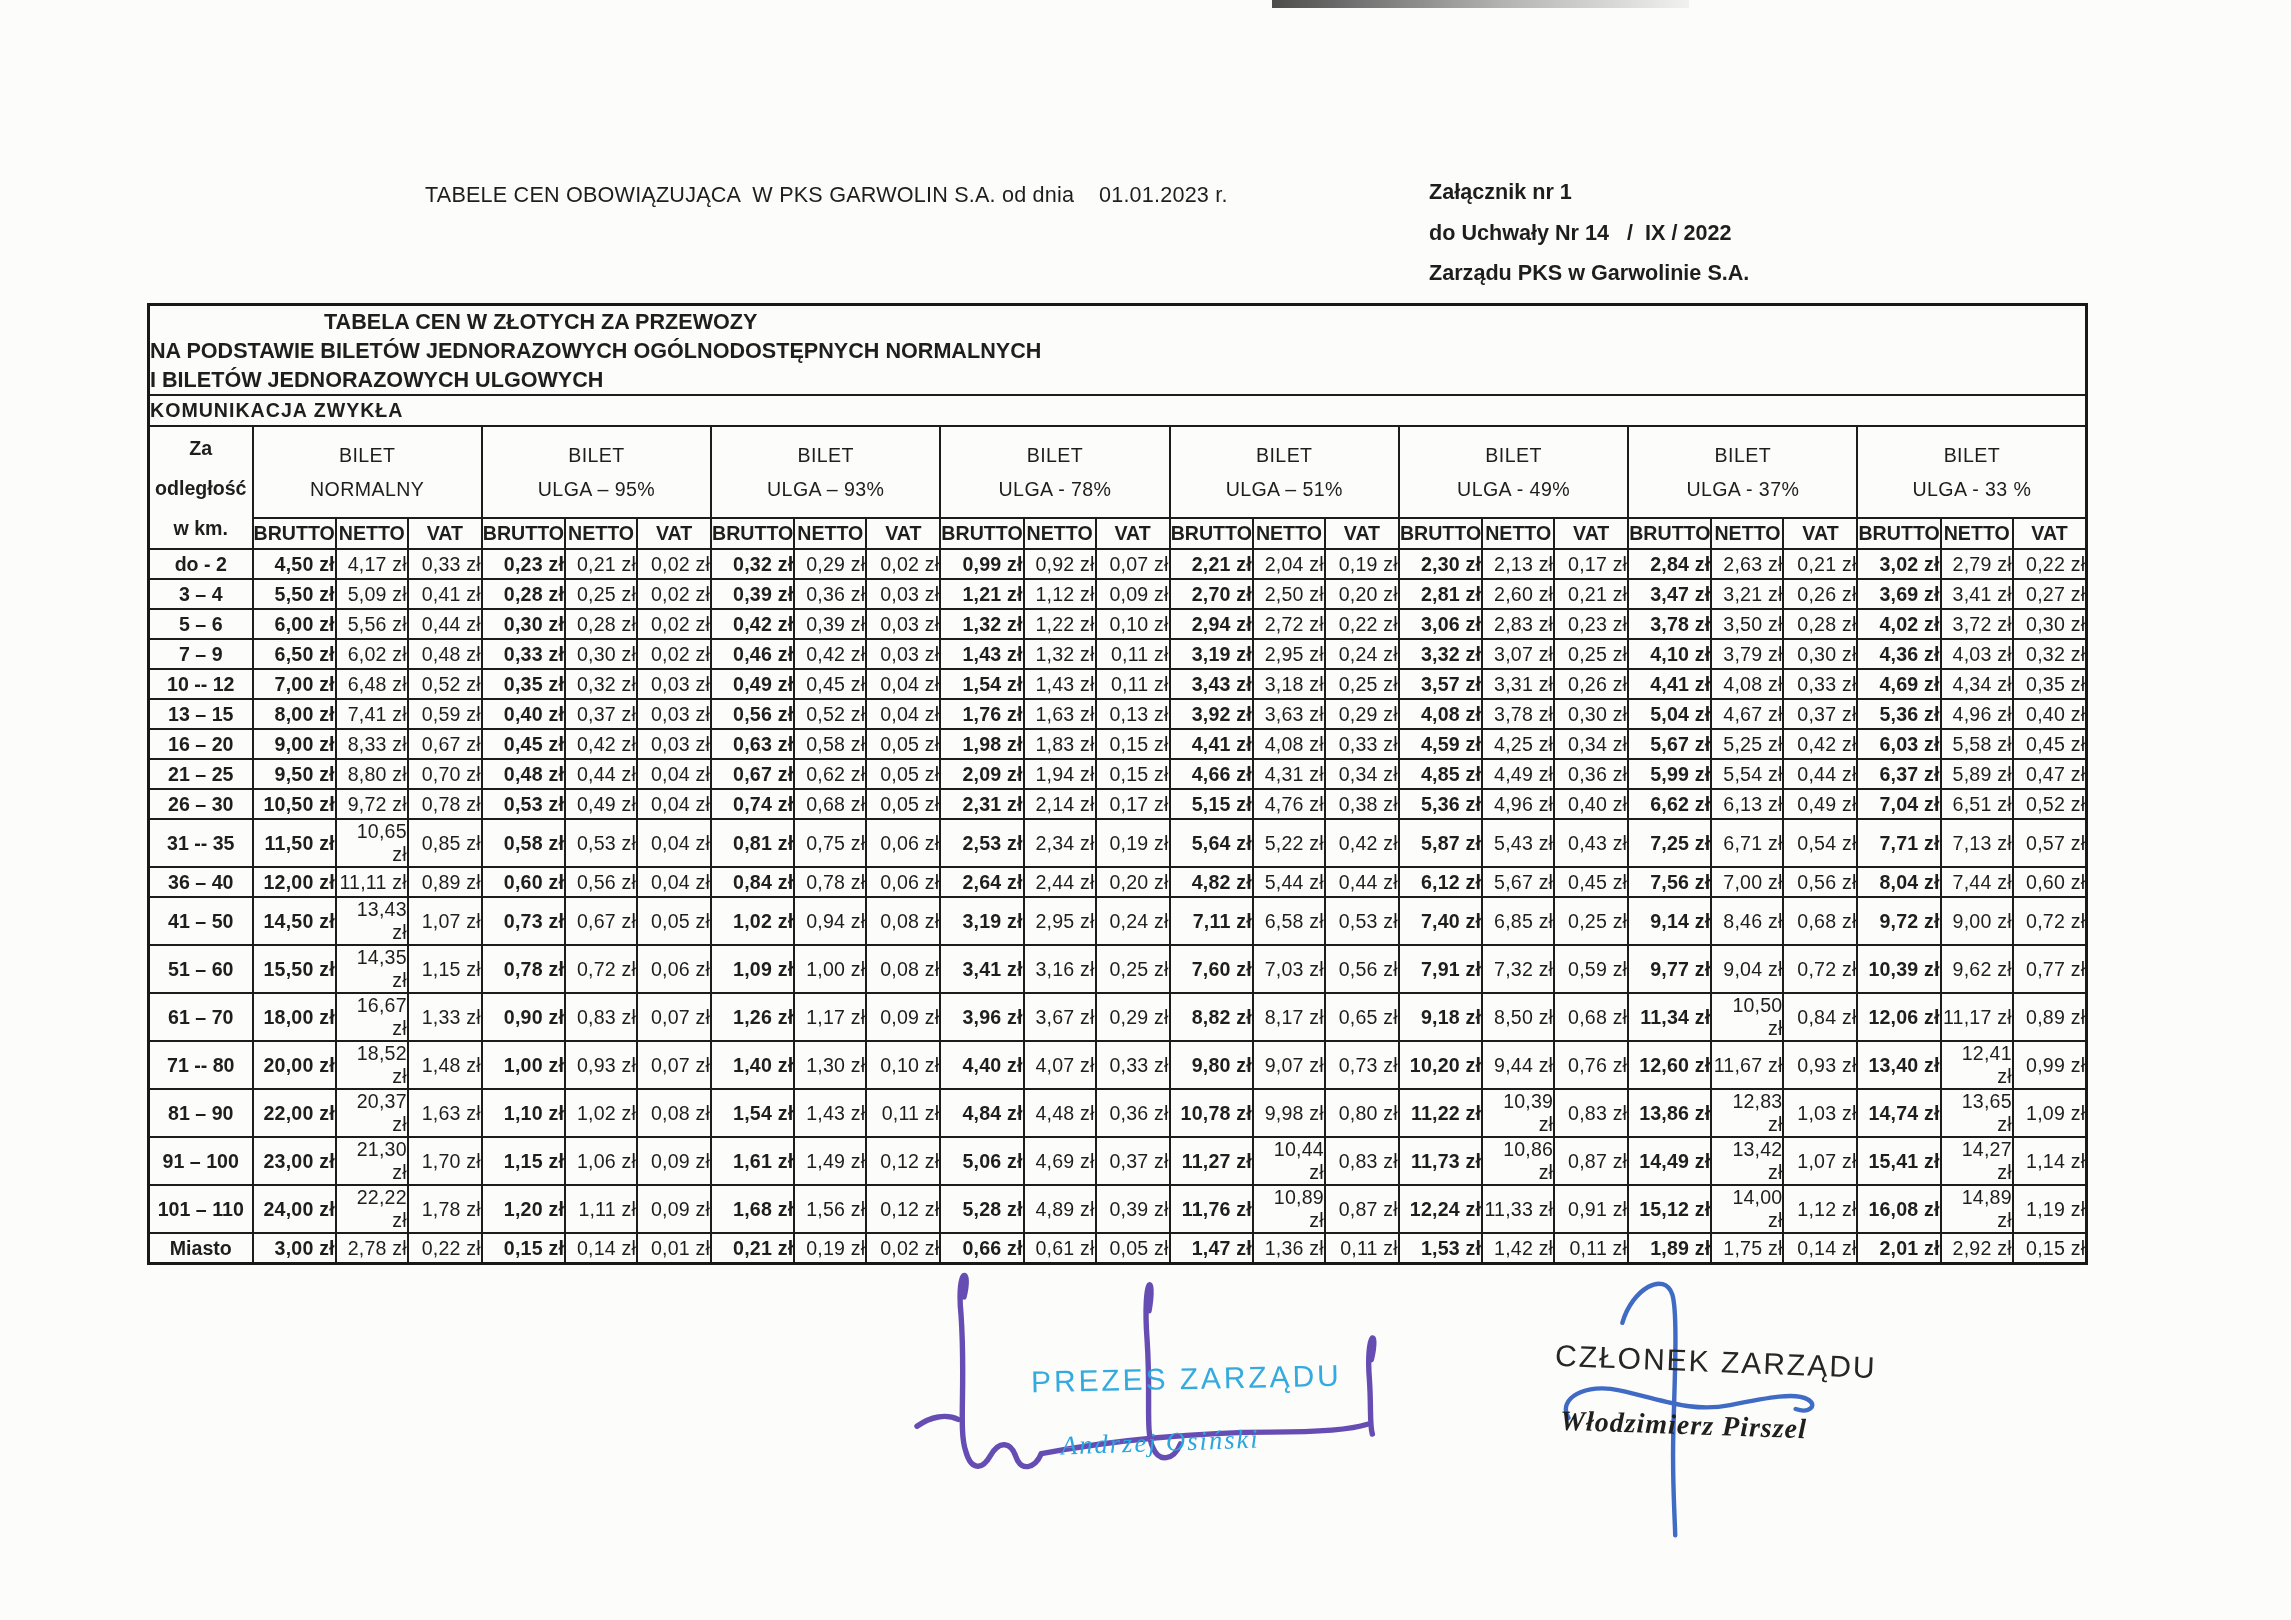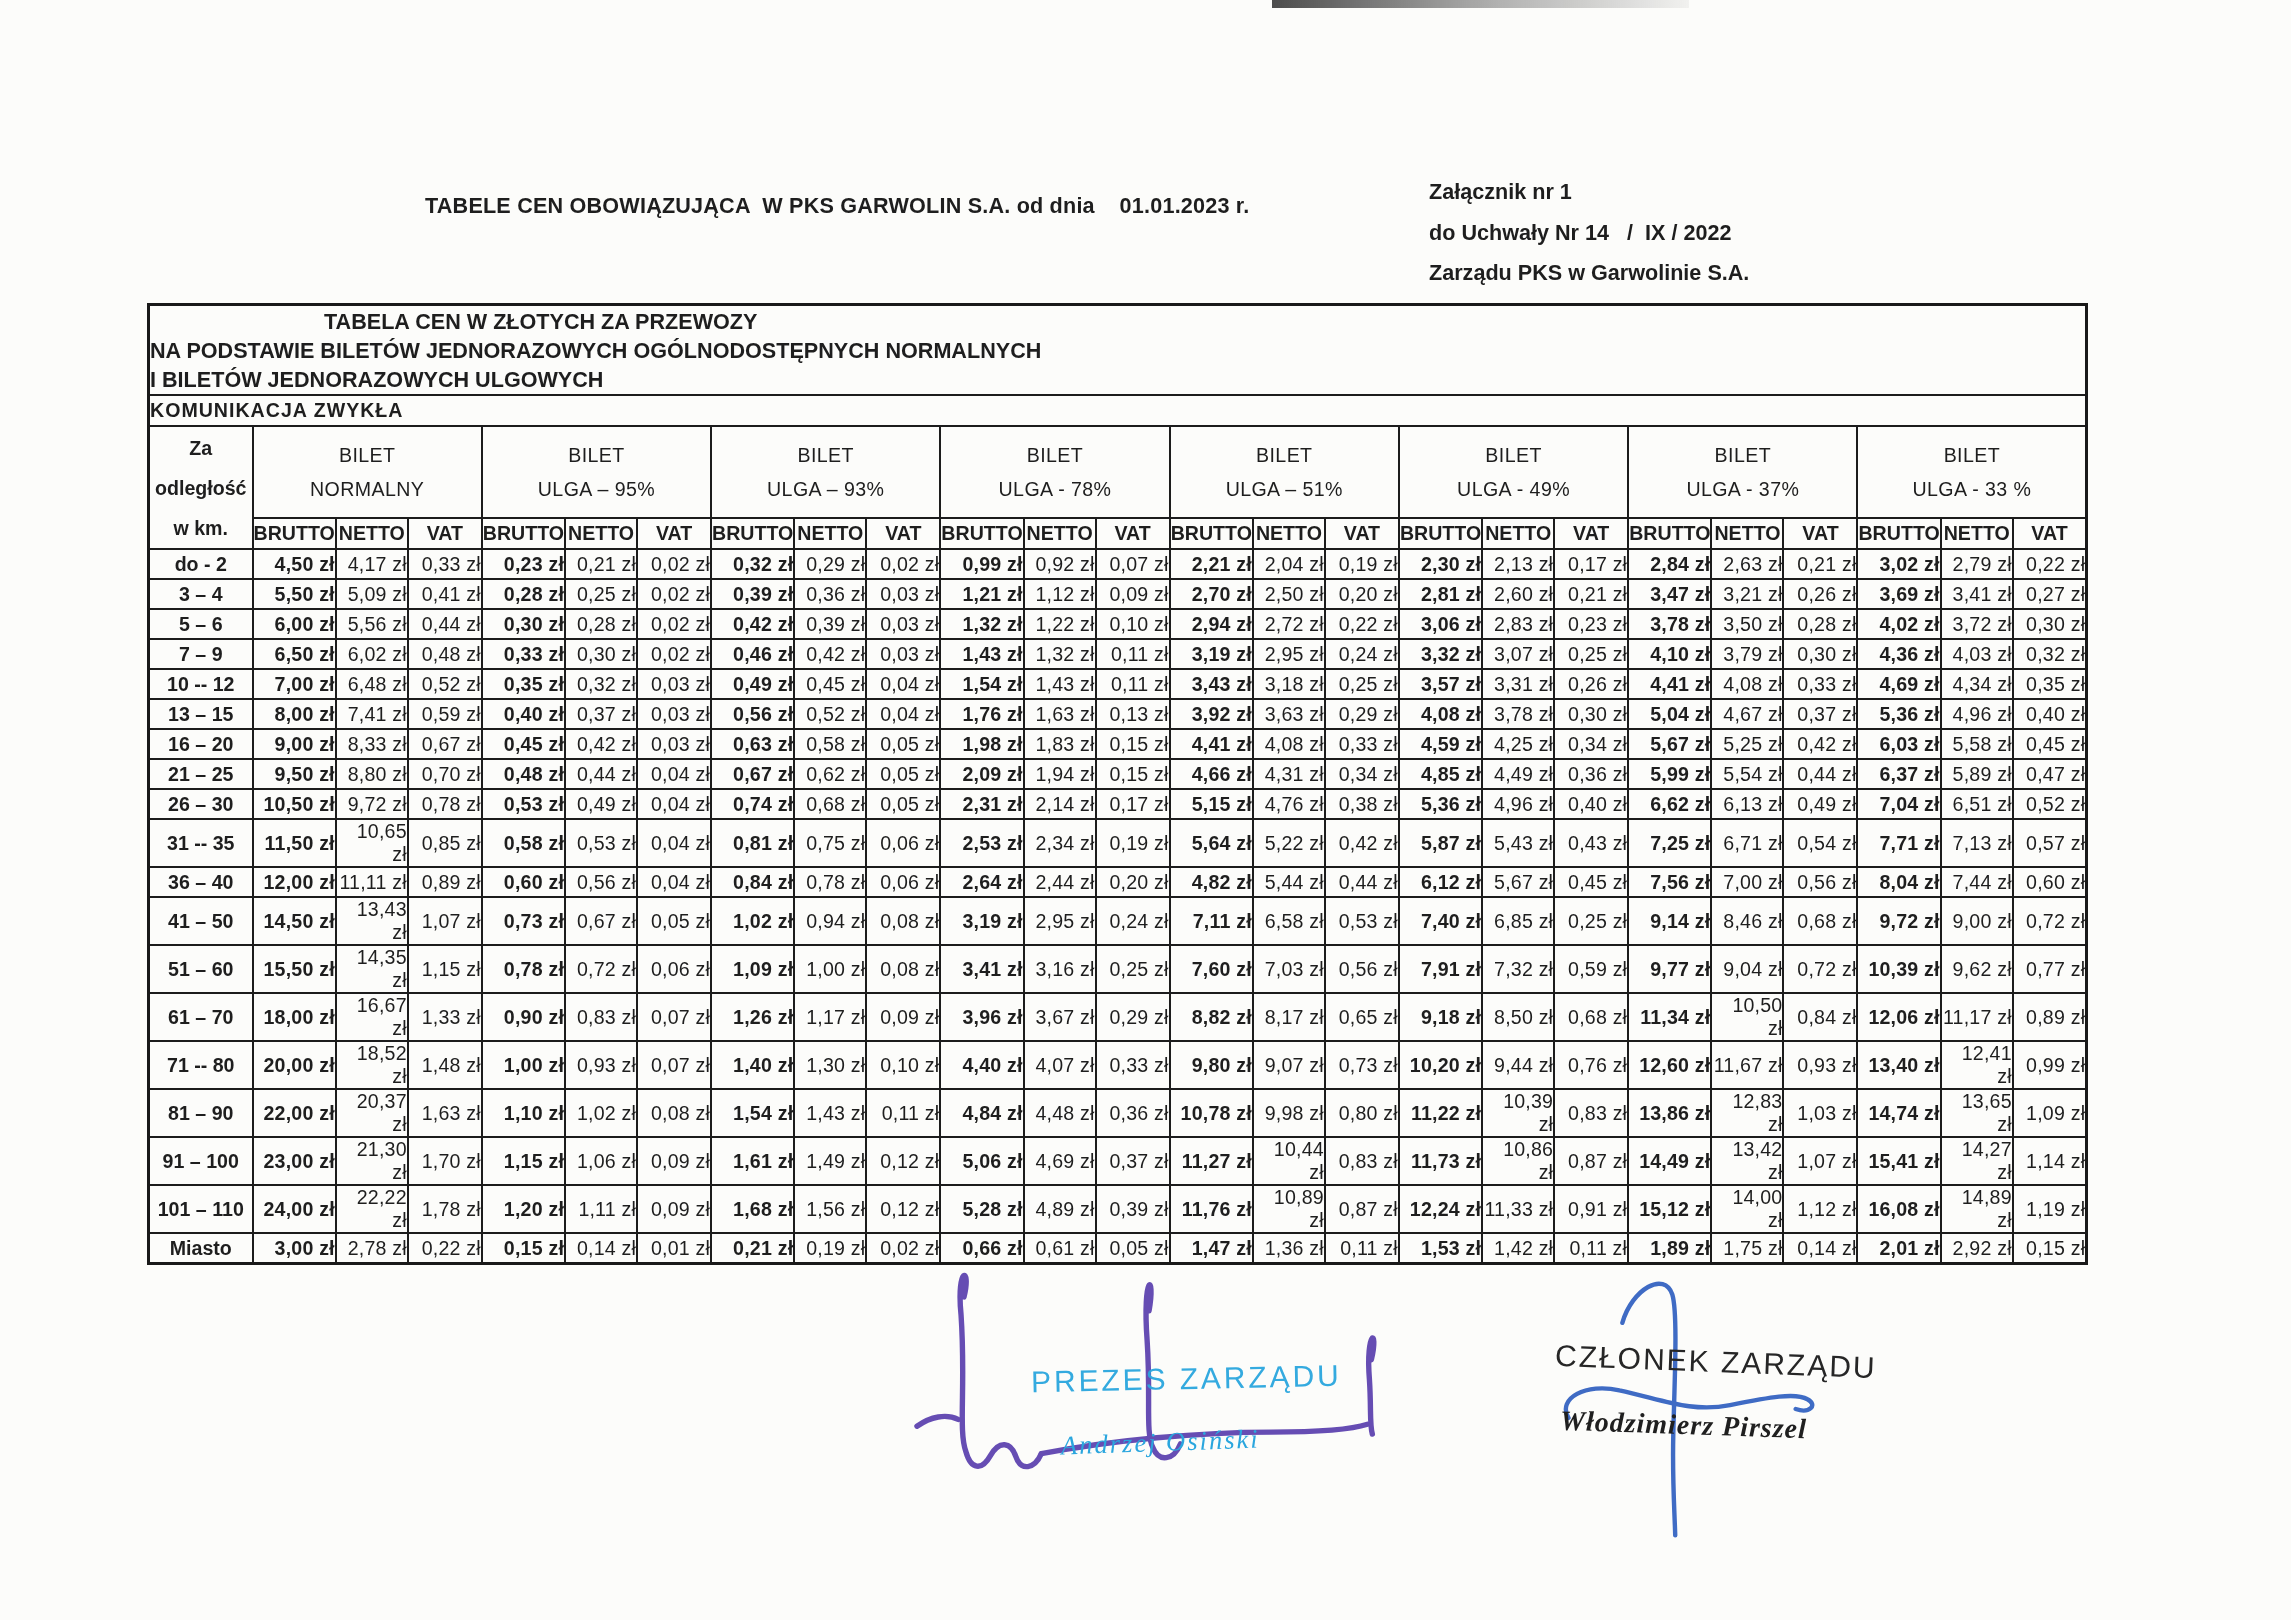--- a/index.html
+++ b/index.html
@@ -7,22 +7,22 @@
     width:2292px; height:1620px; position:relative; overflow:hidden;
     background:#fcfcfa; color:#1e1e1e;
     font-family:"Liberation Sans", sans-serif;
   }
   .top-smudge {
     position:absolute; left:1272px; top:0; width:417px; height:7.8px;
     background:linear-gradient(to right, rgba(45,45,45,.85) 0%, rgba(90,90,90,.45) 55%, rgba(150,150,150,.10) 100%);
     filter:blur(0.6px);
   }
   .hdr-left {
-    position:absolute; left:425px; top:193px;
-    font-size:21.6px; font-weight:bold; white-space:pre; letter-spacing:0.2px;text-align:right;
+    position:absolute; left:425px; top:182px;
+    font-size:21.6px; font-weight:normal; white-space:pre; letter-spacing:0.2px;text-align:right;
   }
   .hdr-right { position:absolute; left:1429px; top:179px; font-size:21.6px; font-weight:bold; }
   .hdr-right div { margin-bottom:14.7px; white-space:pre; }
 
   table.price {
     position:absolute; left:147px; top:303px;
     border-collapse:collapse; table-layout:fixed;
     border:3.9px solid #191919;
     padding-left:28px;
   }

